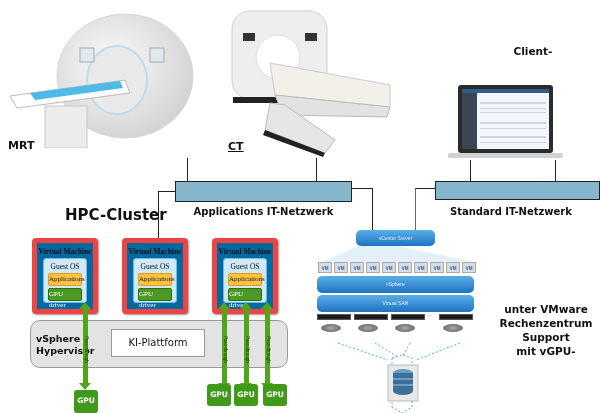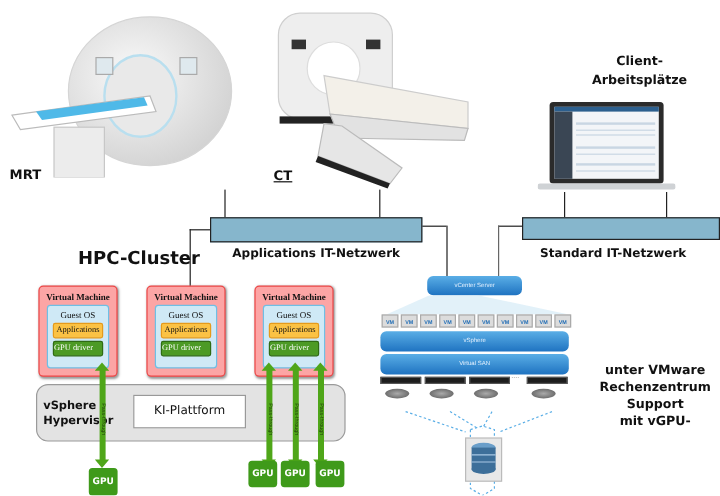--- a/index.html
+++ b/index.html
@@ -1,21 +1,21 @@
 <!DOCTYPE html>
 <html><head>
 <meta charset="utf-8">
 <style>
   html,body{margin:0;padding:0;background:#fff;}
   body{width:600px;height:413px;position:relative;overflow:hidden;font-family:"Liberation Sans",sans-serif;}
   .abs{position:absolute;}
   .lbl{font-family:"DejaVu Sans",sans-serif;font-weight:bold;color:#111;font-size:11px;}
   .line{position:absolute;background:#222;}
   .netbar{position:absolute;background:#86b6cc;border:1px solid #222;box-sizing:border-box;}
-  .vm{position:absolute;background:#fca5a5;border:1px solid #ef4444;border-radius:4px;box-shadow:1px 1px 2px #999;box-sizing:border-box;}
+  .vm{position:absolute;background:#0369a1;border:5px solid #ef4444;border-radius:4px;box-shadow:1px 1px 2px #999;box-sizing:border-box;}
   .vm-title{font-family:"Liberation Serif",serif;font-weight:bold;font-size:7.5px;text-align:center;margin-top:4px;color:#111;}
   .guest{position:absolute;left:6px;right:6px;top:15px;bottom:6px;background:#cfe9f6;border:1px solid #6fbfe5;border-radius:3px;}
   .guest-title{font-family:"Liberation Serif",serif;font-size:7.5px;text-align:center;margin-top:3px;color:#111;}
   .apps{position:absolute;left:4px;right:4px;top:14px;height:11px;background:#fbc244;border:1px solid #e59a1b;border-radius:2px;font-family:"Liberation Serif",serif;font-size:7px;text-align:center;line-height:11px;color:#111;}
   .drv{position:absolute;left:4px;right:4px;top:29px;height:11px;background:#4c9a25;border:1px solid #2f6b14;border-radius:2px;font-family:"Liberation Serif",serif;font-size:7px;text-align:left;line-height:11px;color:#fff;}
   .hyper{position:absolute;left:30px;top:320px;width:258px;height:48px;background:#e3e3e3;border:1px solid #9a9a9a;border-radius:10px;box-sizing:border-box;}
   .arrow{position:absolute;width:5px;background:#4fa619;}
   .arrow:before,.arrow:after{content:"";position:absolute;left:-4px;border-left:6.5px solid transparent;border-right:6.5px solid transparent;}
   .arrow:before{top:-6px;border-bottom:7px solid #4fa619;}
   .arrow:after{bottom:-6px;border-top:7px solid #4fa619;}
@@ -58,21 +58,20 @@
     <polygon points="45,58 165,80 165,102 50,90" fill="#f3f0e9" stroke="#ccc"></polygon>
     <polygon points="50,90 165,102 162,112 58,110" fill="#e2e2e2" stroke="#bbb"></polygon>
     <polygon points="45,98 60,100 110,135 100,148 40,125" fill="#e6e6e6" stroke="#bbb"></polygon>
     <polygon points="40,125 100,148 98,152 38,130" fill="#222"></polygon>
   </svg>
 </div>
 <div class="abs lbl" style="left:228px;top:140px;font-size:11px;text-decoration:underline;">CT</div>
 
 <div class="abs lbl" style="left:488px;top:43px;width:90px;text-align:center;line-height:16px;font-size:10.5px;">
   <div>Client-</div>
-  <div>Arbeitsplätze</div>
 </div>
 <div class="abs" style="left:448px;top:82px;width:115px;height:80px;">
   <svg width="115" height="80">
     <rect x="10" y="3" width="95" height="68" rx="3" fill="#2b2b2b"></rect>
     <rect x="14" y="7" width="87" height="60" fill="#f3f5f8"></rect>
     <rect x="14" y="7" width="87" height="4" fill="#2c5f8e"></rect>
     <rect x="14" y="11" width="15" height="56" fill="#3a4654"></rect>
     <g fill="#c9d6e3">
         <rect x="32" y="20" width="66" height="2"></rect>
         <rect x="32" y="26" width="66" height="1"></rect>

